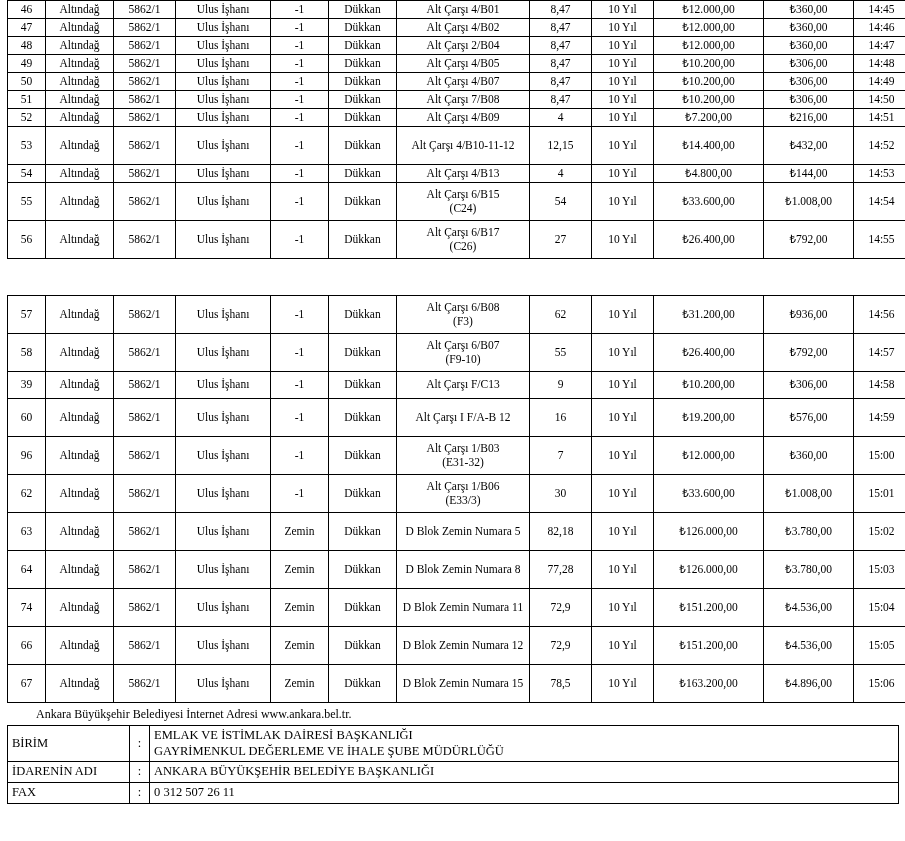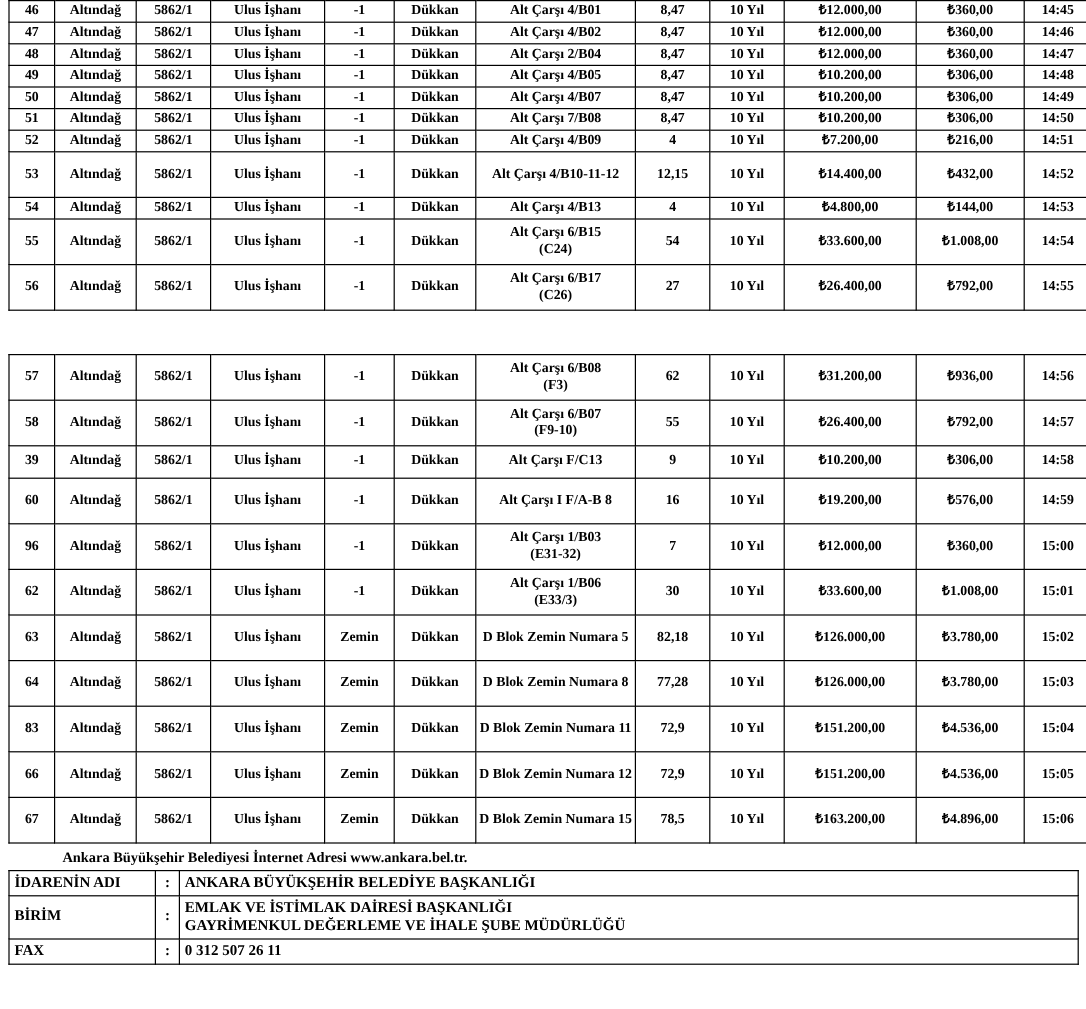--- a/index.html
+++ b/index.html
@@ -13,21 +13,20 @@
     font-family: "Liberation Serif", serif;
     color: #000000;
     position: relative;
     overflow: hidden;
   }
   .page {
     position: relative;
     width: 905px;
     height: 841px;
     box-sizing: border-box;
-    font-weight: bold;
   }
   table.grid {
     border-collapse: collapse;
     table-layout: fixed;
     width: 891px;
     margin: 0 7px;
   }
   table.grid td {
     border: 1px solid #000000;
     font-size: 11.5px;
@@ -49,21 +48,21 @@
   col.c8 { width: 62px; }
   col.c9 { width: 110px; }
   col.c10 { width: 90px; }
   col.c11 { width: 56px; }
 
   .block-top { margin-top: 0; }
   .gap { height: 36px; }
 
   .note {
     font-size: 12px;
-    padding: 4px 0 3px 52px;
+    padding: 4px 0 3px 36px;
     font-family: "Liberation Serif", serif;
   }
 
   table.info {
     border-collapse: collapse;
     table-layout: fixed;
     width: 891px;
     margin: 0 7px;
   }
   table.info td {
@@ -333,21 +332,21 @@
           <td>₺306,00</td>
           <td>14:58</td>
         </tr>
         <tr style="height: 38px;">
           <td>60</td>
           <td>Altındağ</td>
           <td>5862/1</td>
           <td>Ulus İşhanı</td>
           <td>-1</td>
           <td>Dükkan</td>
-          <td>Alt Çarşı I F/A-B 8</td>
+          <td>Alt Çarşı I F/A-B 12</td>
           <td>16</td>
           <td>10 Yıl</td>
           <td>₺19.200,00</td>
           <td>₺576,00</td>
           <td>14:59</td>
         </tr>
         <tr style="height: 38px;">
           <td>96</td>
           <td>Altındağ</td>
           <td>5862/1</td>
@@ -403,21 +402,21 @@
           <td>Zemin</td>
           <td>Dükkan</td>
           <td>D Blok Zemin Numara 8</td>
           <td>77,28</td>
           <td>10 Yıl</td>
           <td>₺126.000,00</td>
           <td>₺3.780,00</td>
           <td>15:03</td>
         </tr>
         <tr style="height: 38px;">
-          <td>83</td>
+          <td>74</td>
           <td>Altındağ</td>
           <td>5862/1</td>
           <td>Ulus İşhanı</td>
           <td>Zemin</td>
           <td>Dükkan</td>
           <td>D Blok Zemin Numara 11</td>
           <td>72,9</td>
           <td>10 Yıl</td>
           <td>₺151.200,00</td>
           <td>₺4.536,00</td>
@@ -456,34 +455,34 @@
 
   <div class="note">Ankara Büyükşehir Belediyesi İnternet Adresi www.ankara.bel.tr.</div>
 
   <table class="info">
     <colgroup>
       <col class="i0">
         <col class="i1">
         <col class="i2">
     </colgroup>
     <tbody>
-      <tr>
-        <td class="info-label">İDARENİN ADI</td>
-        <td class="info-colon">:</td>
-        <td class="info-value">ANKARA BÜYÜKŞEHİR BELEDİYE BAŞKANLIĞI</td>
-      </tr>
       <tr>
         <td class="info-label">BİRİM</td>
         <td class="info-colon">:</td>
         <td class="info-value two-line">
           <span class="cell-sub">EMLAK VE İSTİMLAK DAİRESİ BAŞKANLIĞI</span>
           <span class="cell-sub">GAYRİMENKUL DEĞERLEME VE İHALE ŞUBE MÜDÜRLÜĞÜ</span>
         </td>
       </tr>
       <tr>
+        <td class="info-label">İDARENİN ADI</td>
+        <td class="info-colon">:</td>
+        <td class="info-value">ANKARA BÜYÜKŞEHİR BELEDİYE BAŞKANLIĞI</td>
+      </tr>
+      <tr>
         <td class="info-label">FAX</td>
         <td class="info-colon">:</td>
         <td class="info-value">0 312 507 26 11</td>
       </tr>
     </tbody>
   </table>
 
 </div>
 
 </body></html>

